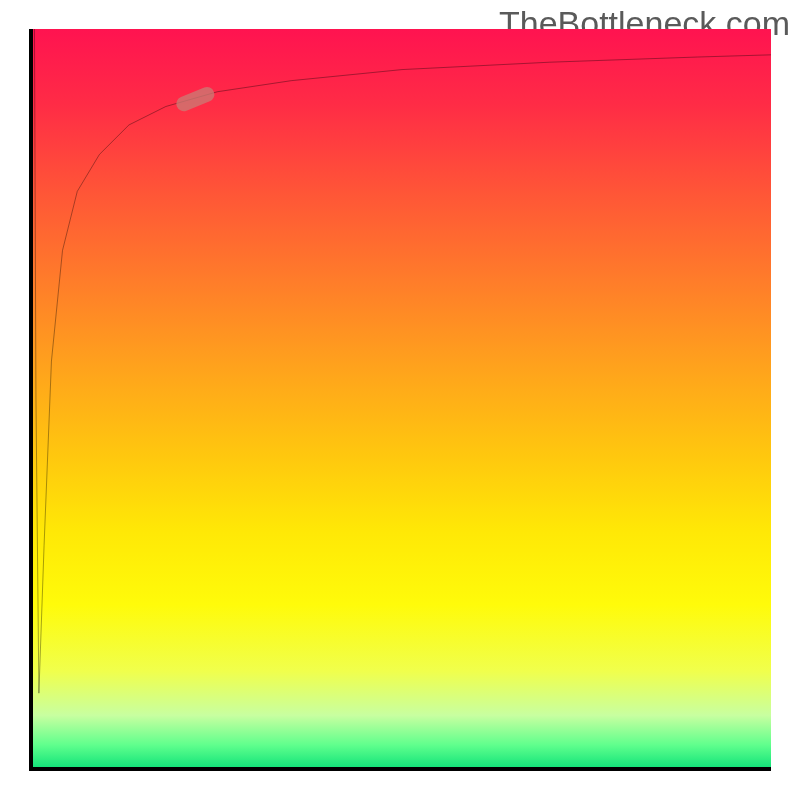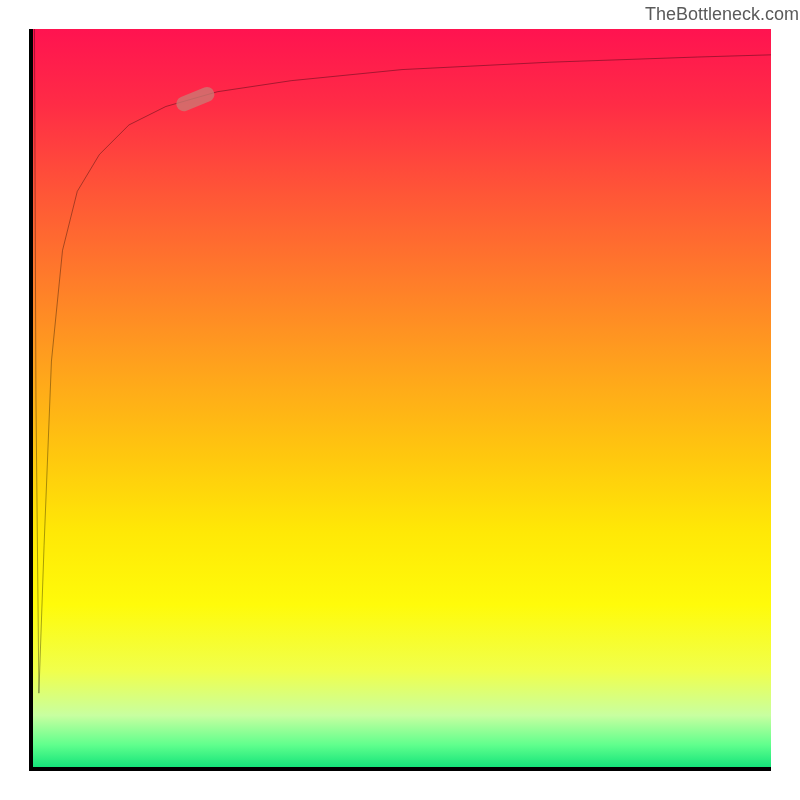--- a/index.html
+++ b/index.html
@@ -12,22 +12,22 @@
     overflow: hidden;
   }
   .canvas {
     position: relative;
     width: 800px;
     height: 800px;
   }
   .watermark {
     position: absolute;
     top: 4px;
-    right: 1px;
-    font-size: 18px;
+    right: 10px;
+    font-size: 34px;
     font-weight: 400;
     color: #5a5a5a;
     letter-spacing: 0px;
     user-select: none;
   }
   .plot-frame {
     position: absolute;
     left: 29px;
     top: 29px;
     width: 742px;

